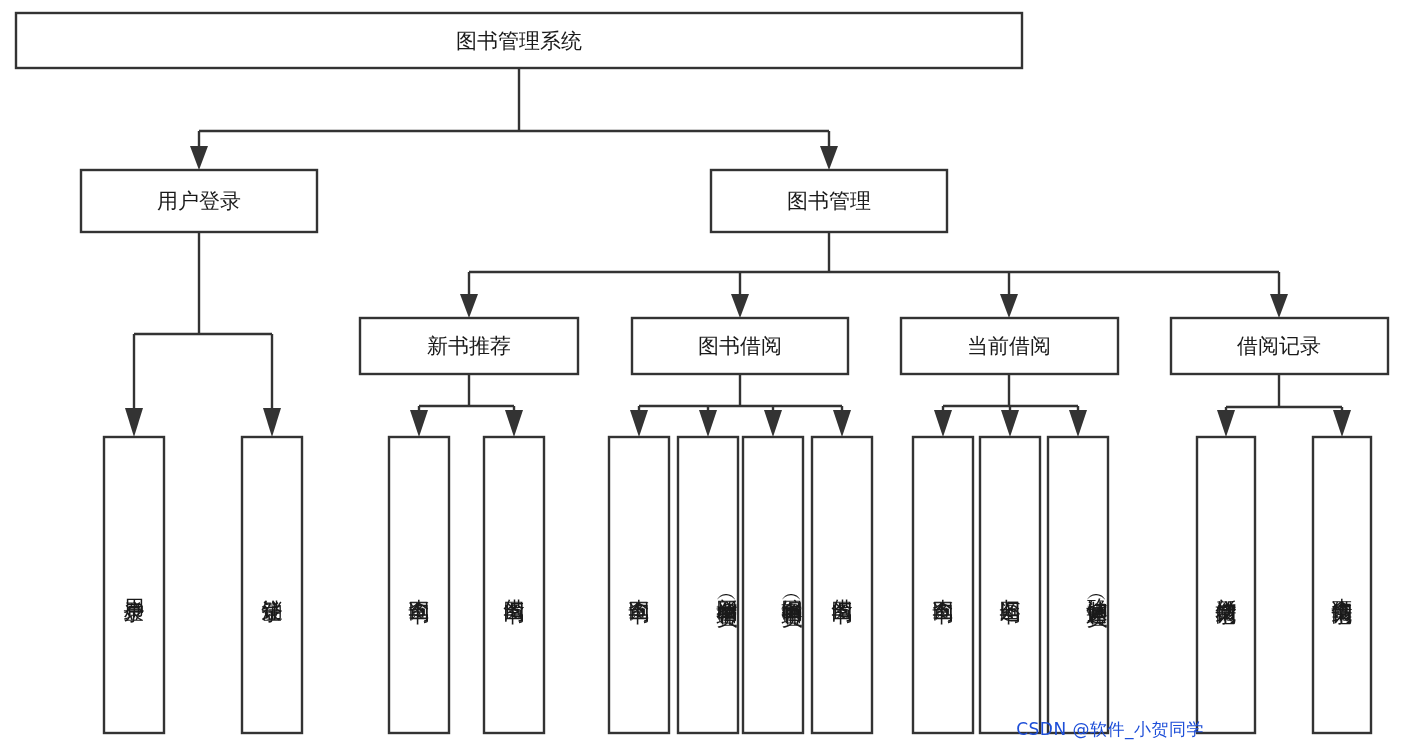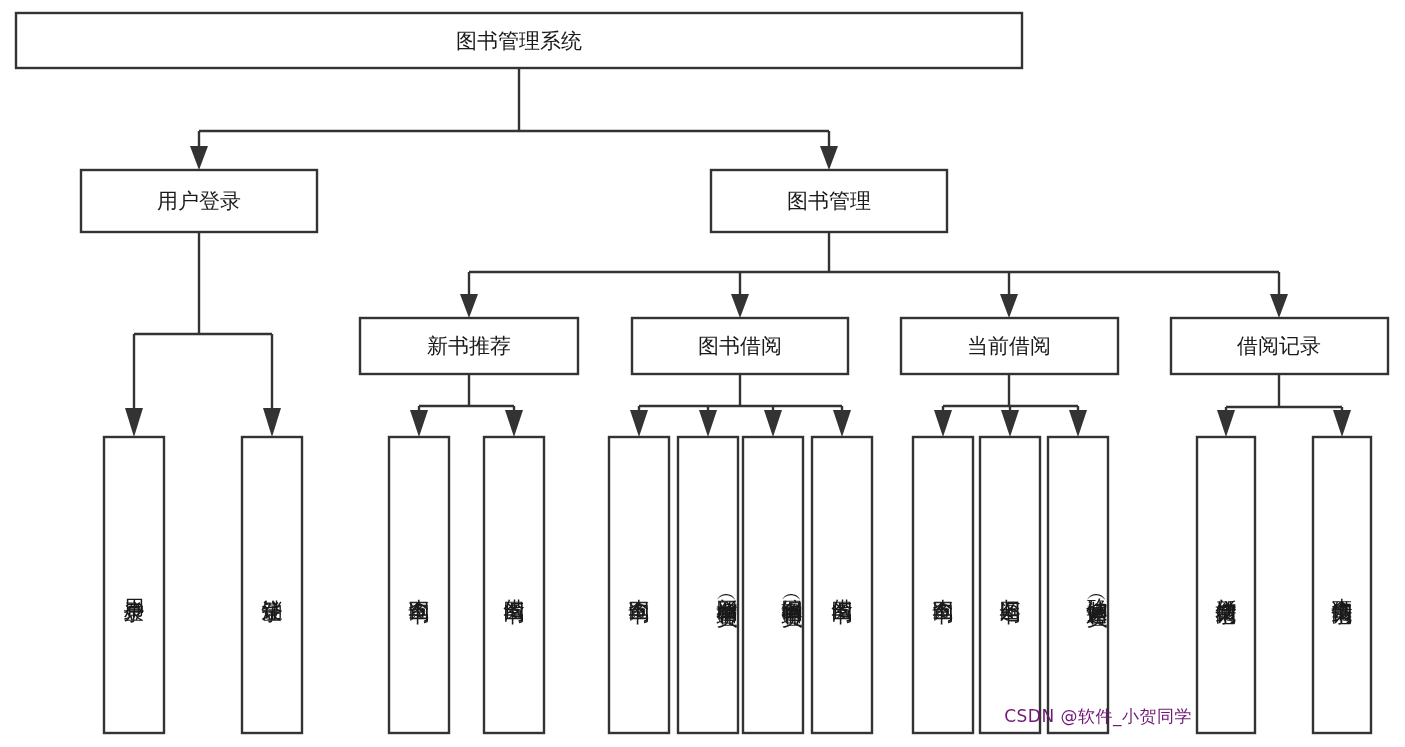--- a/index.html
+++ b/index.html
@@ -11,20 +11,21 @@
     width: 1405px;
     height: 747px;
     font-family: "DejaVu Sans", "Liberation Sans", sans-serif;
     overflow: hidden;
   }
   #diagram-root {
     position: relative;
     width: 1200px;
     height: 747px;
     background: #ffffff;
+    padding-left: 12px;
   }
   svg#flow-svg {
     position: absolute;
     top: 0;
     left: 0;
     width: 1405px;
     height: 747px;
   }
   .node-box {
     fill: #ffffff;
@@ -60,24 +61,24 @@
     display: flex;
     align-items: center;
     justify-content: center;
     text-align: center;
     white-space: nowrap;
     pointer-events: none;
   }
   #watermark {
     position: absolute;
     right: 8px;
-    bottom: 19px;
+    bottom: 6px;
     font-family: "DejaVu Sans", "Liberation Sans", sans-serif;
     font-size: 17px;
-    color: #701a75;
+    color: #1d4ed8;
     letter-spacing: 0.5px;
     white-space: nowrap;
   }
 </style>
 </head>
 <body>
 
 <div id="diagram-root">
 
   <svg id="flow-svg" viewBox="0 0 1405 747">

